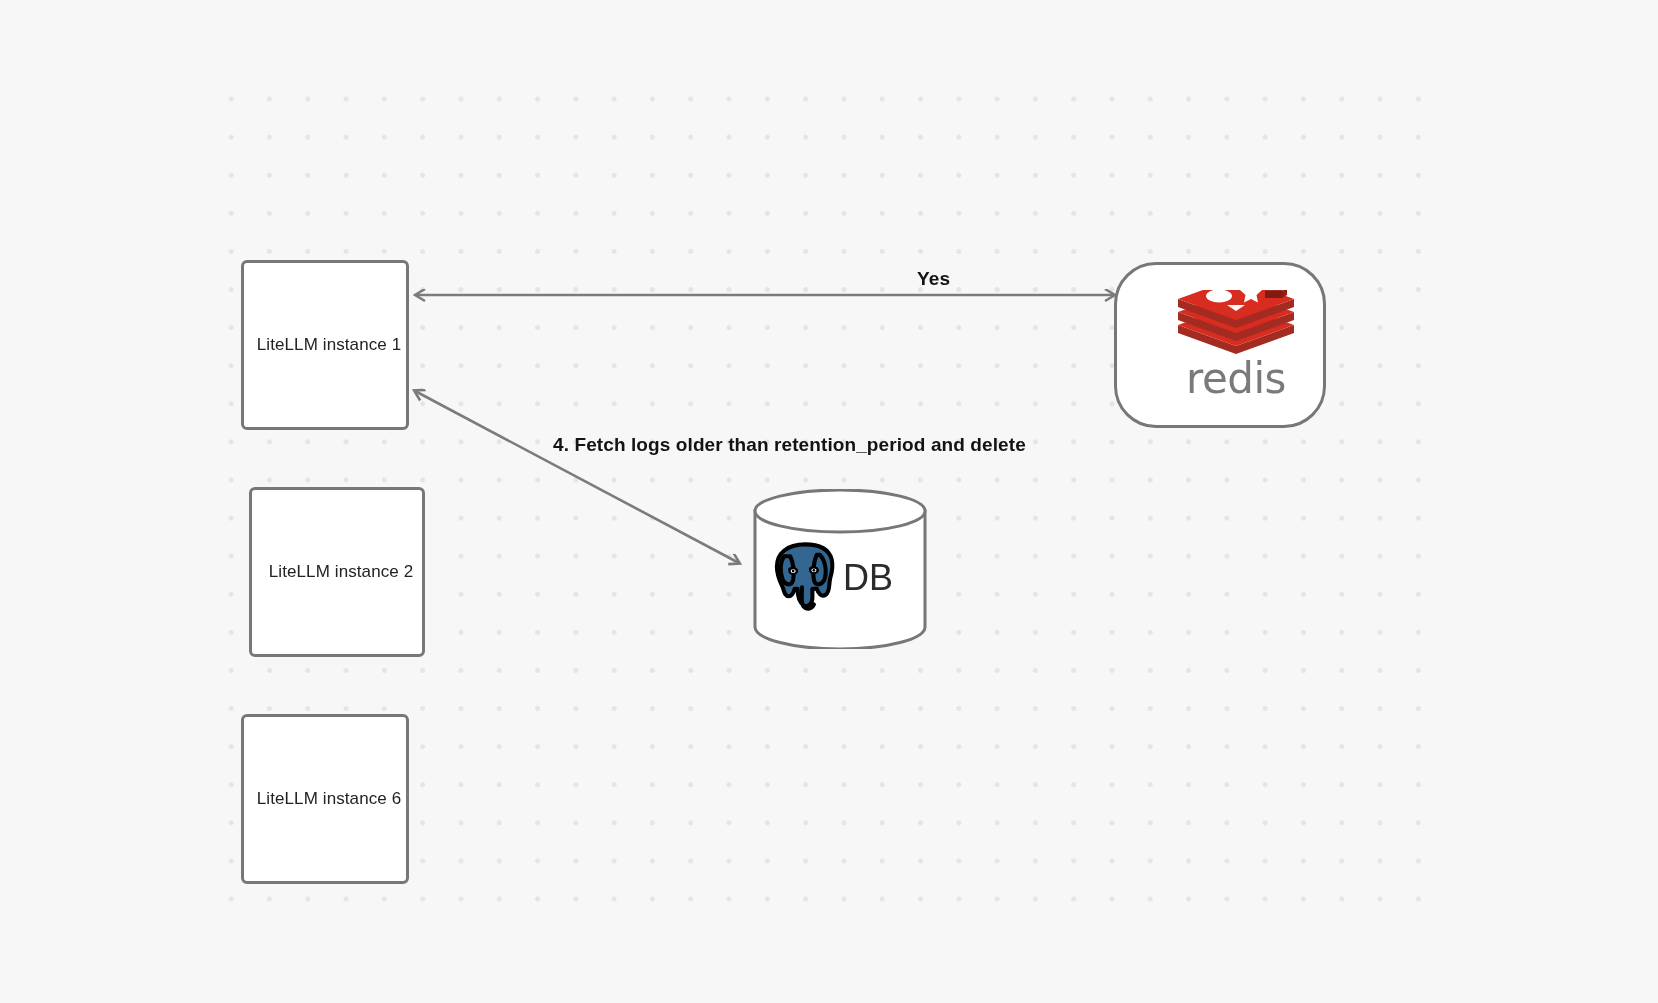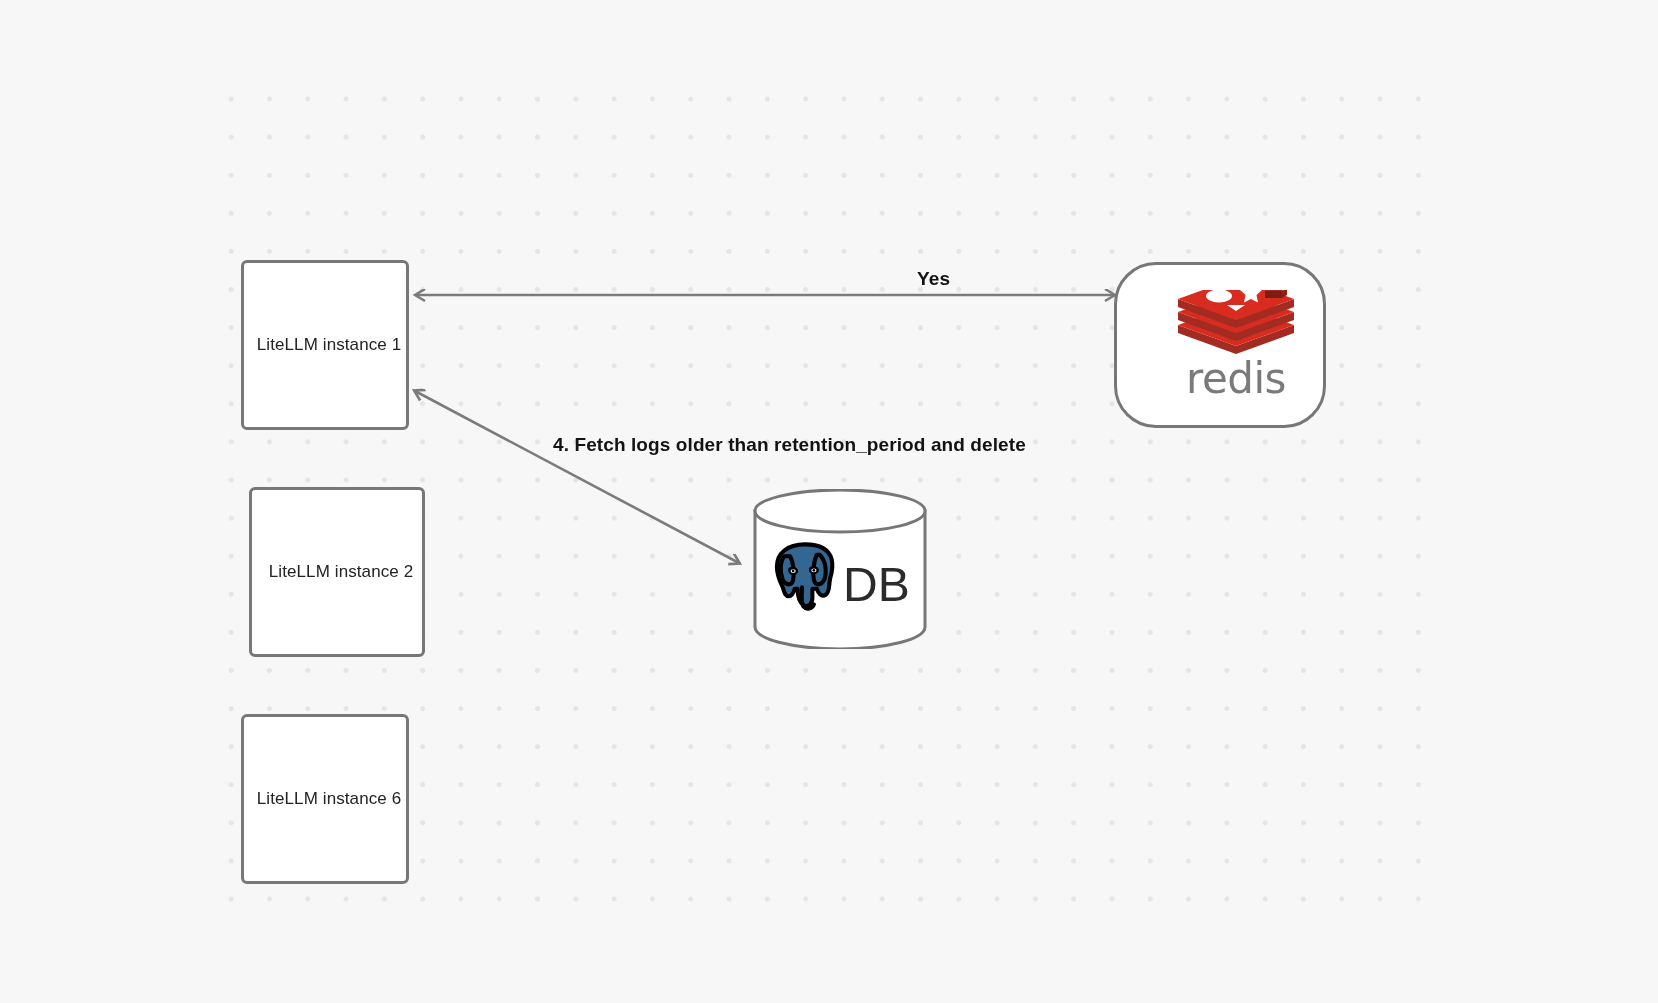--- a/index.html
+++ b/index.html
@@ -73,21 +73,21 @@
     font-family: "DejaVu Sans", sans-serif;
     letter-spacing: -0.5px;
     line-height: 1;
     margin-top: 2px;
   }
   .db-node {
     position: absolute;
   }
   .db-text {
     position: absolute;
-    font-size: 48px;
+    font-size: 36px;
     font-weight: normal;
     color: #2b2b2b;
     font-family: "Liberation Sans", sans-serif;
   }
   svg.overlay {
     position: absolute;
     left: 0;
     top: 0;
     width: 1658px;
     height: 1003px;

